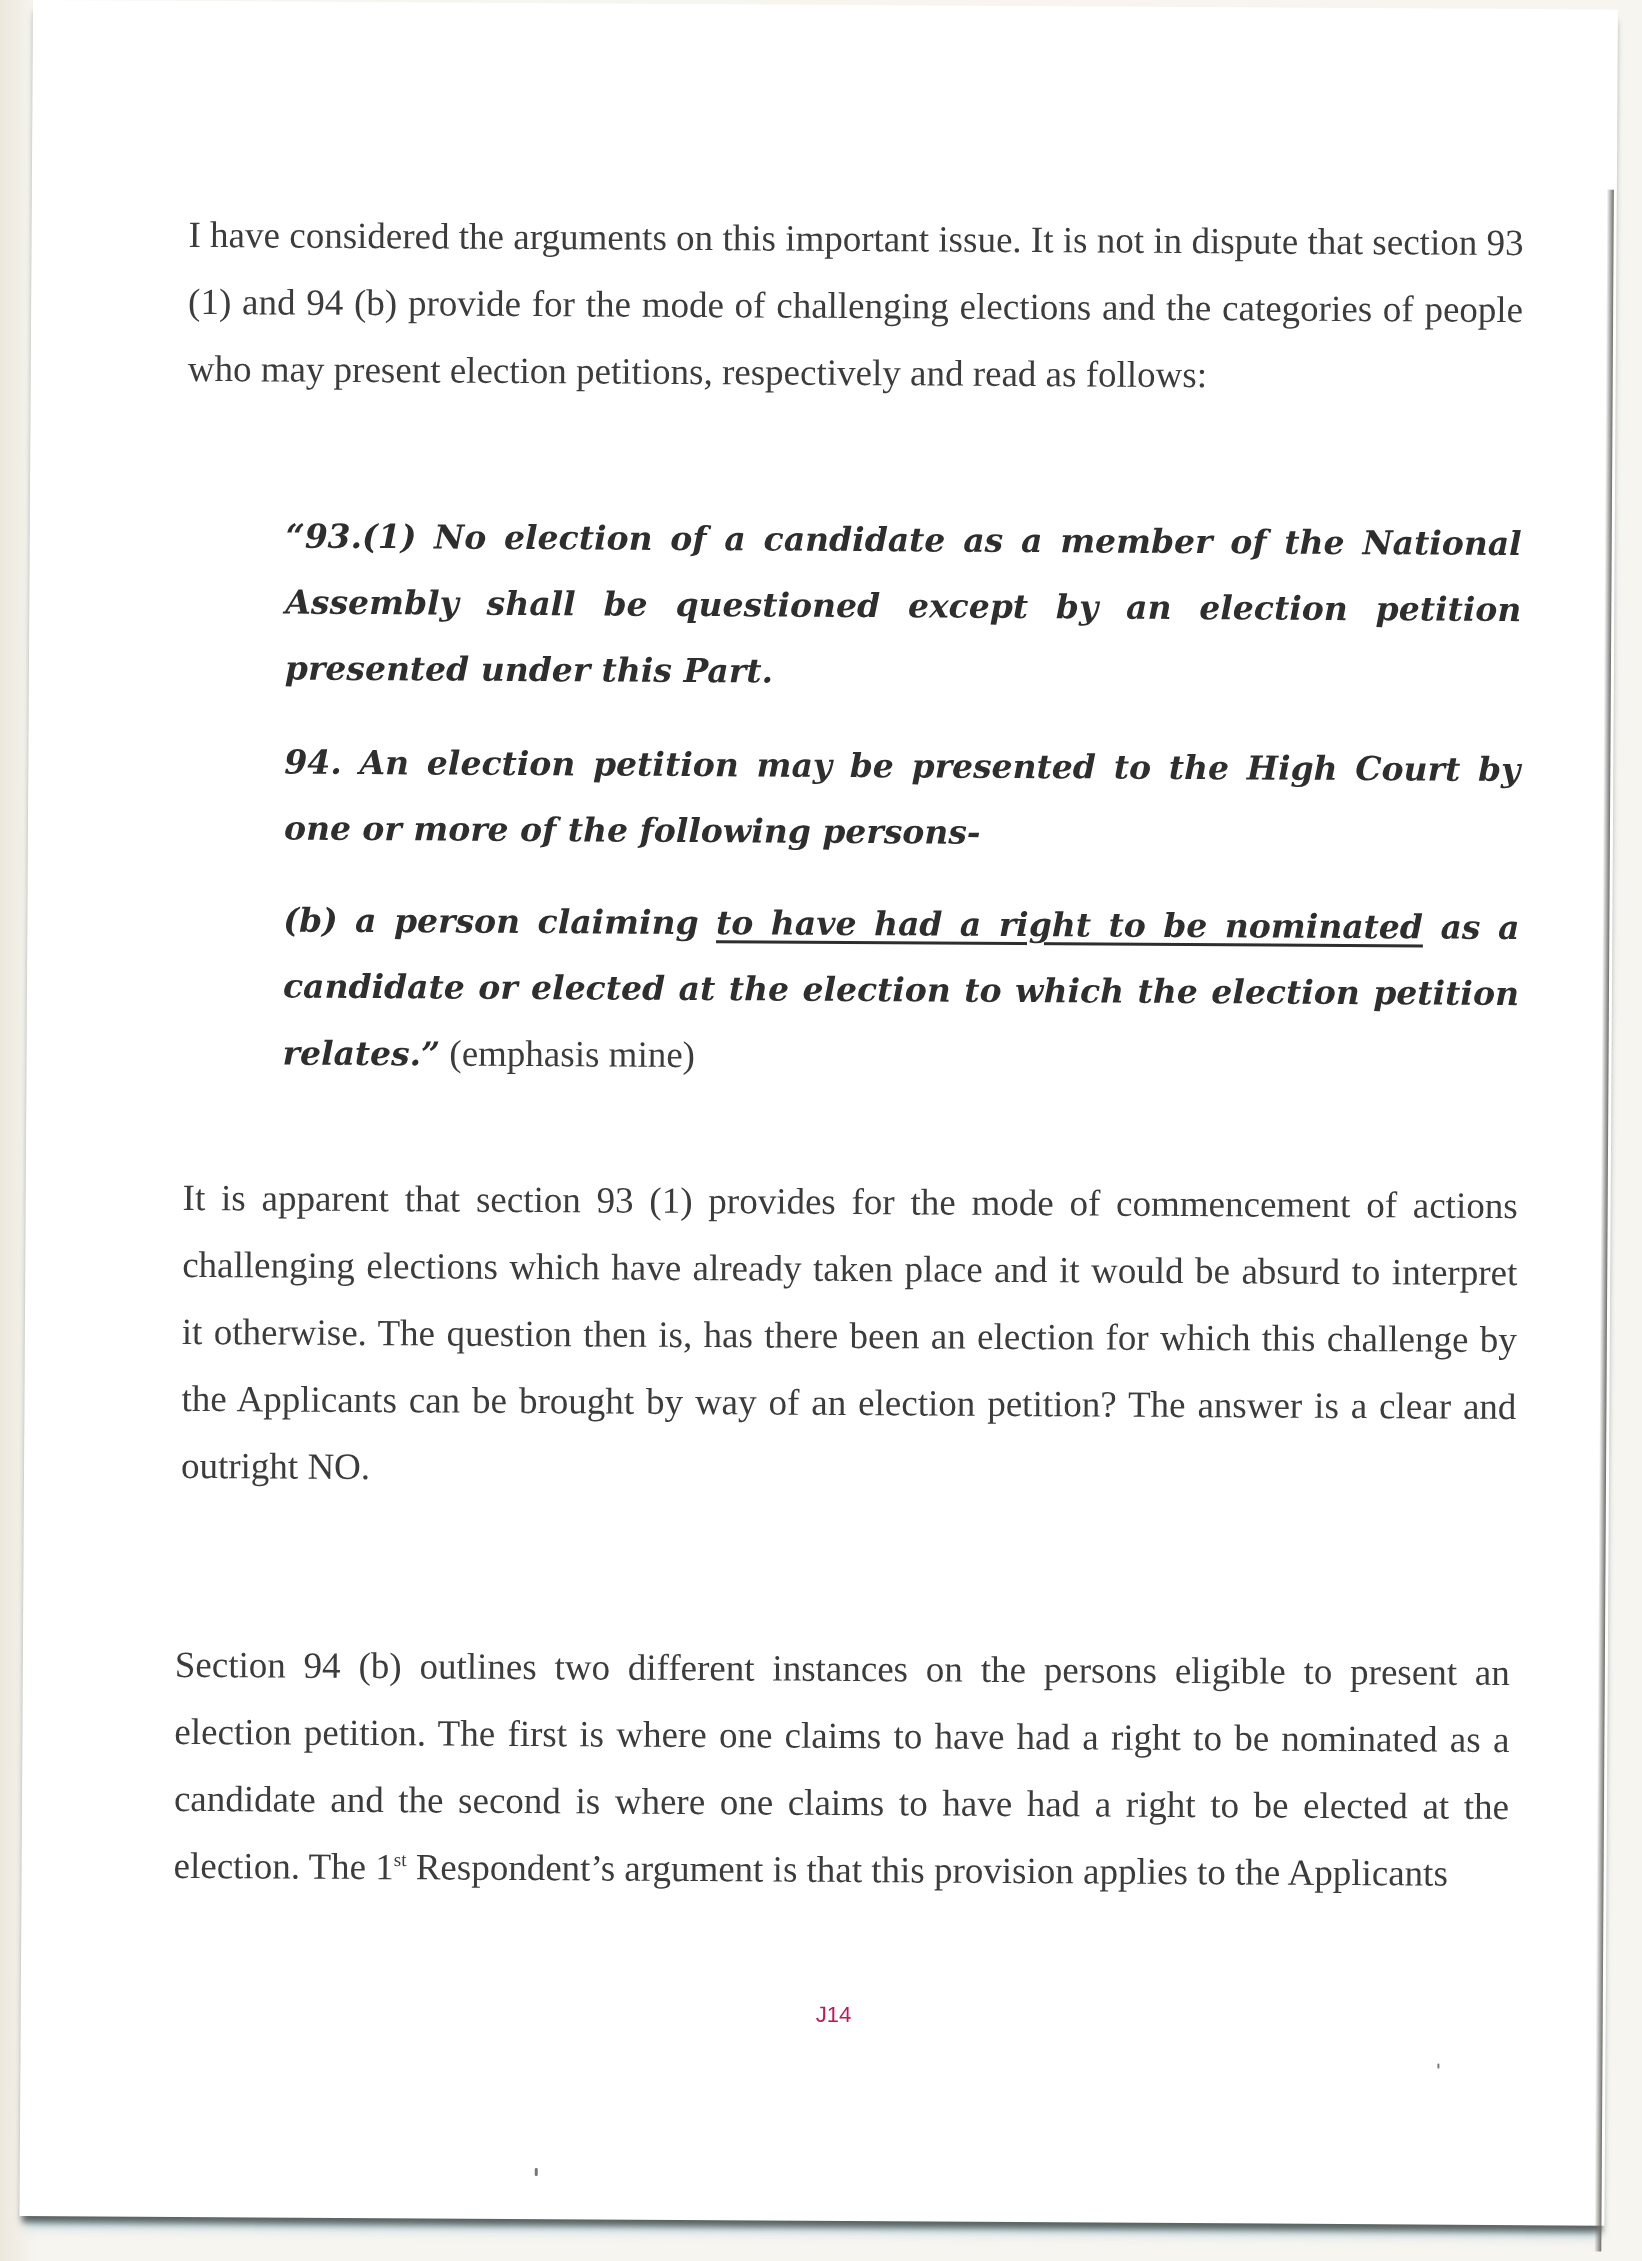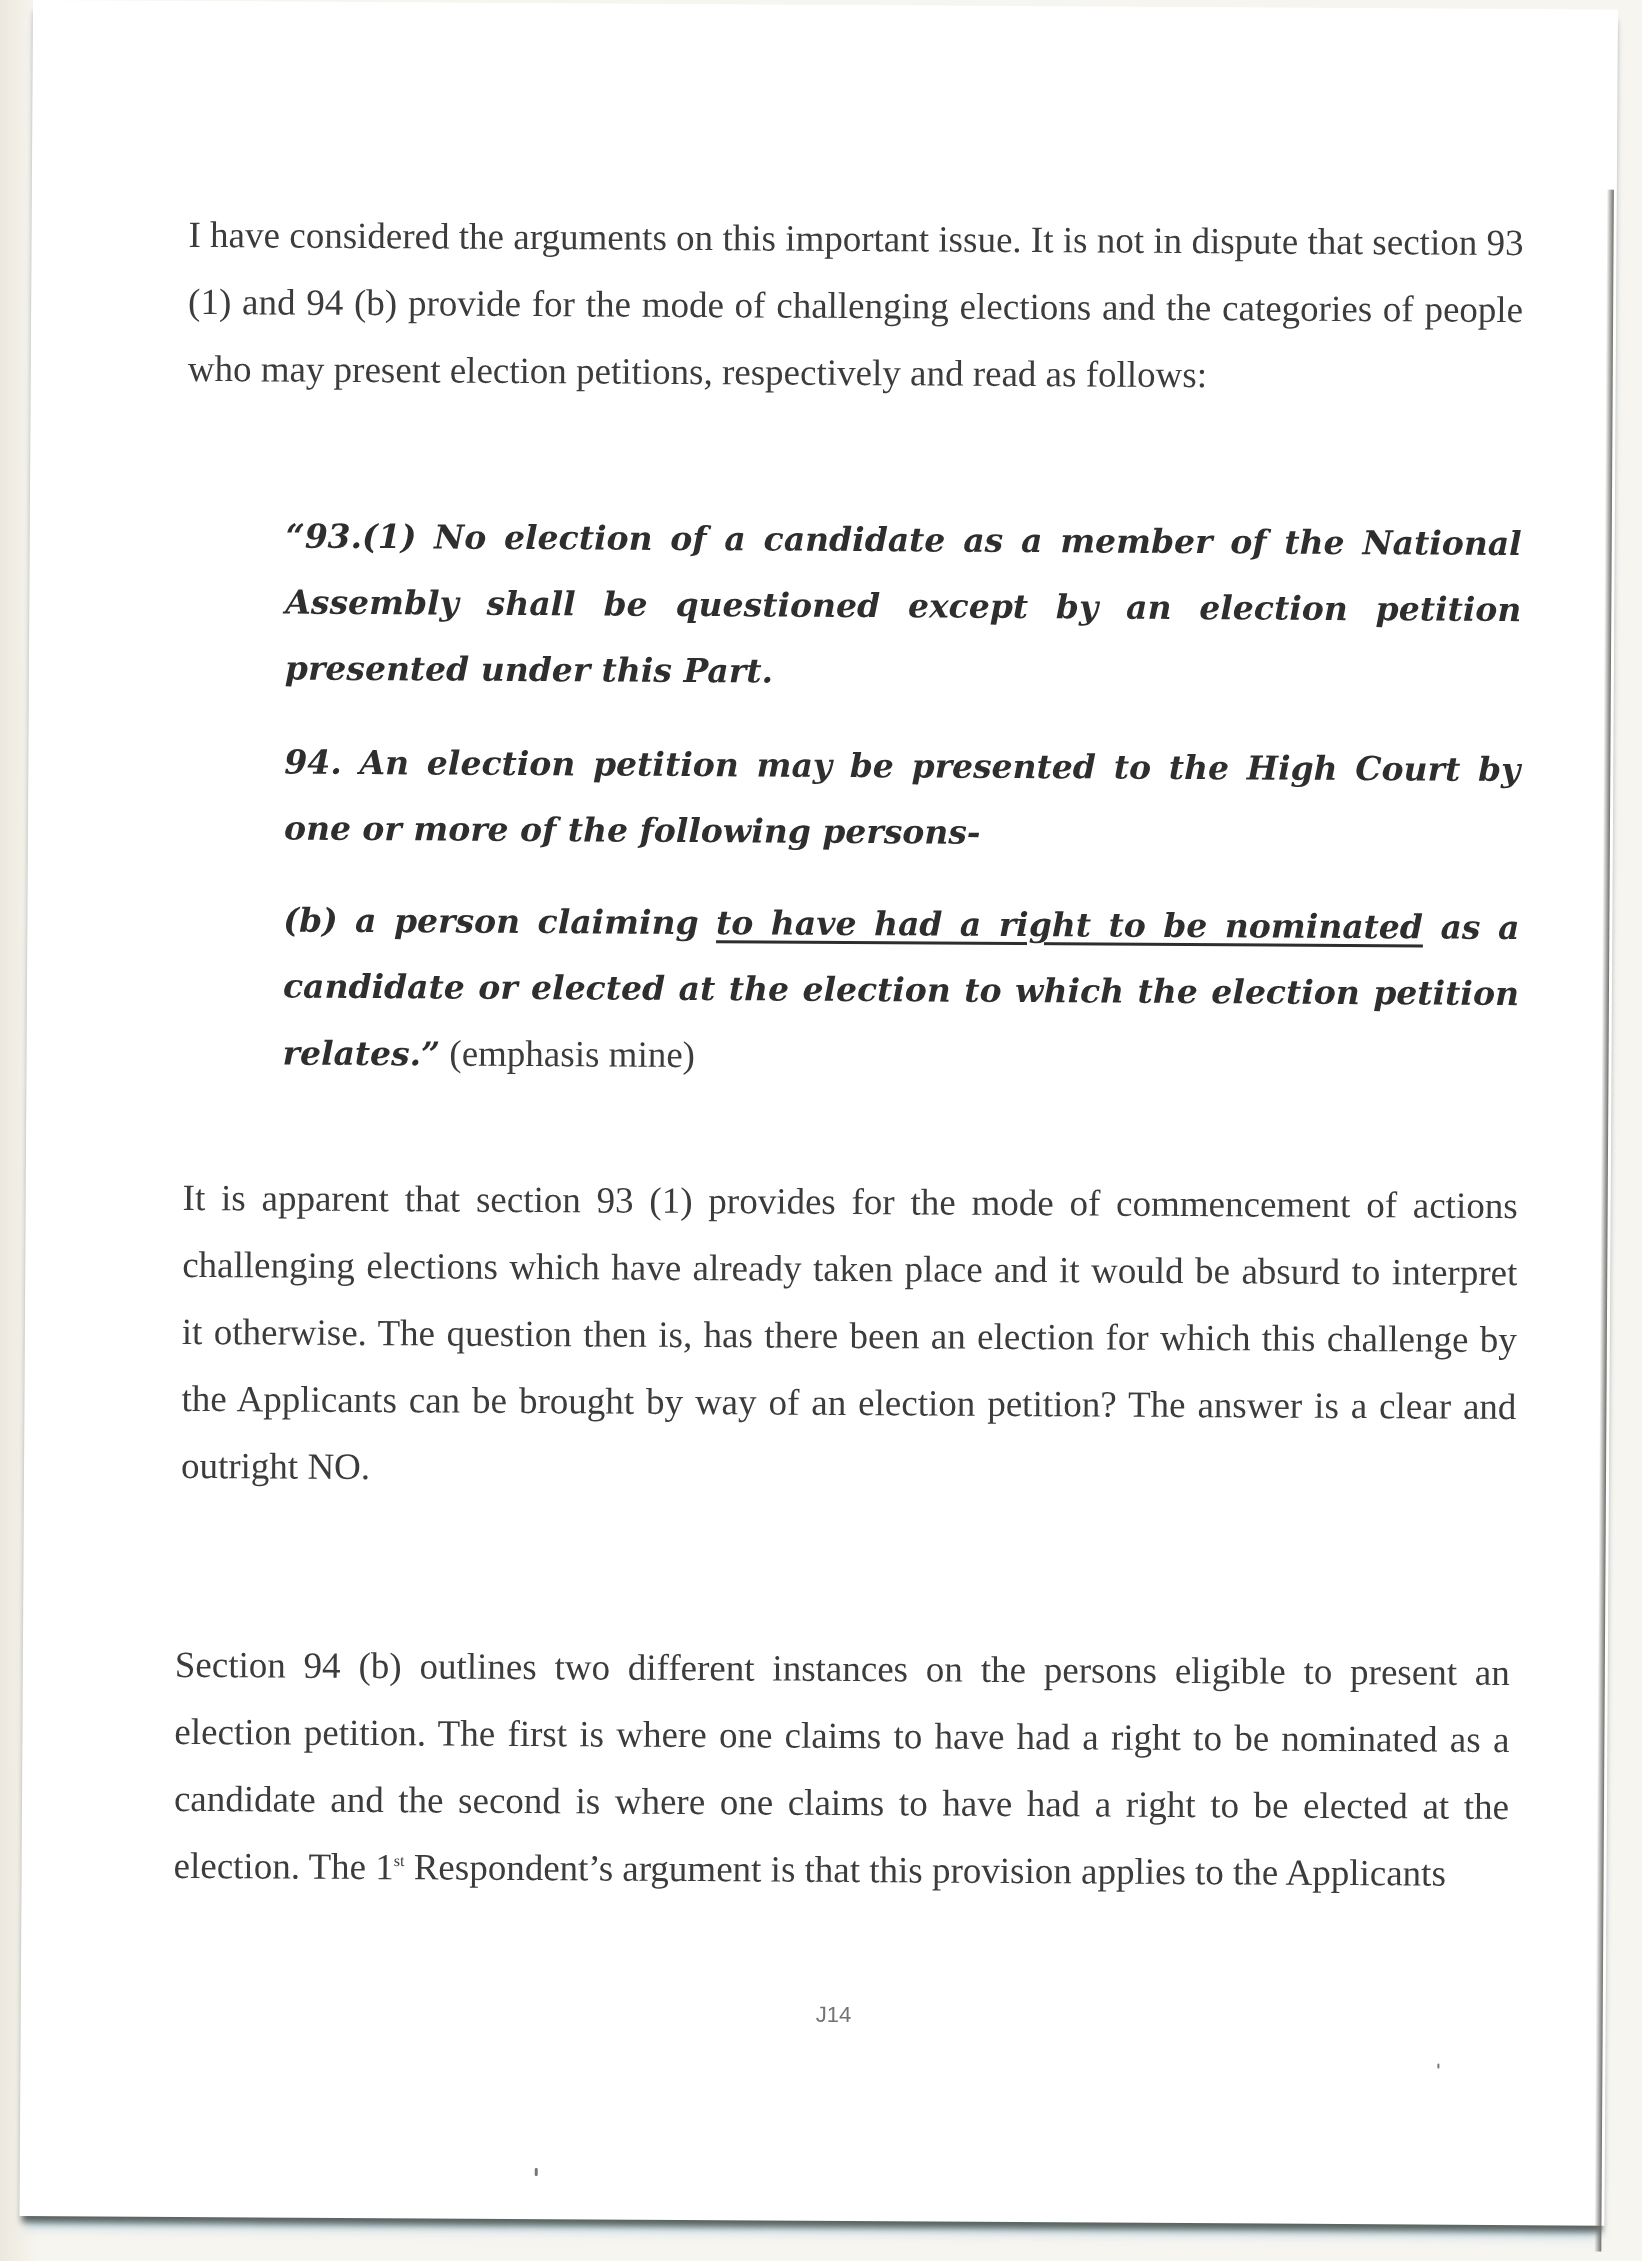--- a/index.html
+++ b/index.html
@@ -77,31 +77,31 @@
     text-underline-offset: 6.4px;
   }
   .plain-inline {
     font-family: "Liberation Serif", "DejaVu Serif", serif;
     font-weight: normal;
     font-style: normal;
     font-size: 37px;
     color: #3c3c3c;
   }
   sup.ord {
-    font-size: 16px;
+    font-size: 19px;
     vertical-align: super;
     line-height: 0;
   }
   .page-number {
     position: absolute;
     left: 795px;
     top: 1997px;
     font-family: "Liberation Sans", "DejaVu Sans", sans-serif;
     font-size: 22px;
-    color: #737373;
+    color: #be185d;
   }
   .speck {
     position: absolute;
     background: #777;
     border-radius: 1.3px;
   }
 </style>
 </head>
 <body>
 

